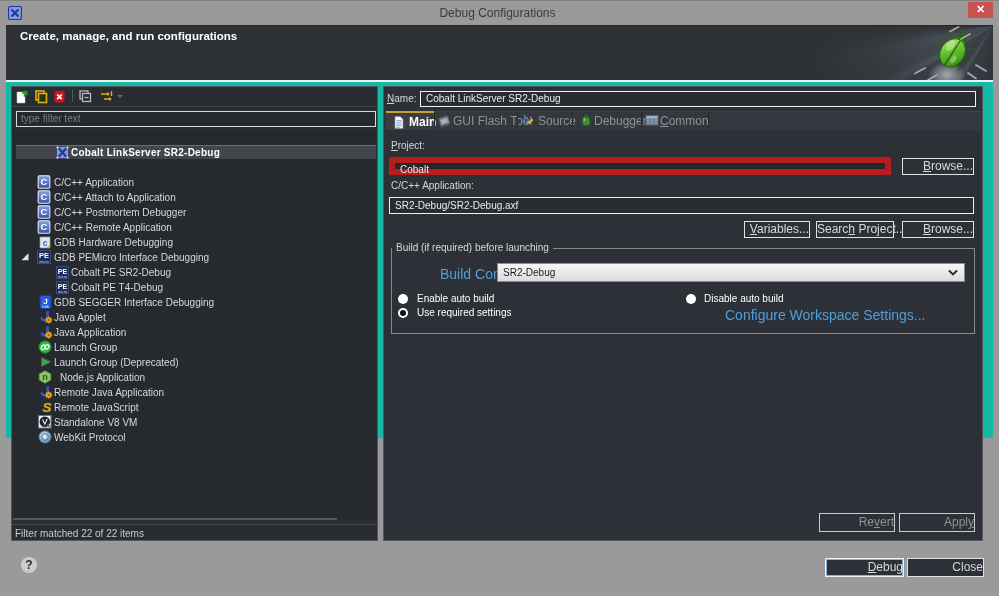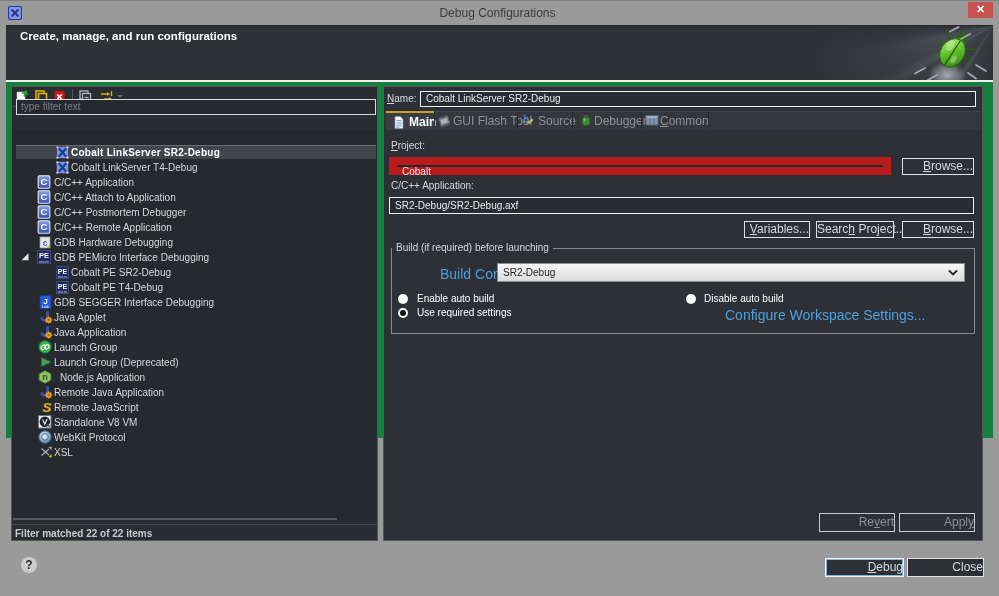--- a/index.html
+++ b/index.html
@@ -1,37 +1,37 @@
 <!DOCTYPE html>
 <html><head><meta charset="utf-8">
 <style>
 html,body{margin:0;padding:0;background:#555;}
 *{box-sizing:border-box;}
 #win{position:relative;width:999px;height:596px;background:#9a9a9a;font-family:"Liberation Sans",sans-serif;overflow:hidden;}
 #titlebar{position:absolute;left:0;top:0;width:999px;height:25px;background:#9a9a9a;border-top:1px solid #818181;}
 #title{position:absolute;left:0;right:4px;top:5px;text-align:center;font-size:12px;color:#3c3c3c;}
 #closebtn{position:absolute;left:968px;top:1px;width:25px;height:16px;background:#c85250;color:#fff;text-align:center;font-size:11px;line-height:15px;font-weight:bold;}
-#content{position:absolute;left:6px;top:25px;width:987px;height:413px;background:#15803d;}
+#content{position:absolute;left:6px;top:25px;width:987px;height:413px;background:#14b8a6;}
 
 #banner{position:absolute;left:0;top:0;width:987px;height:55px;background:#2e3237;border-top:1px solid #232528;overflow:hidden;}
 #bannertext{position:absolute;left:14px;top:4px;font-size:11.5px;font-weight:bold;color:#ffffff;}
 #whiteline{position:absolute;left:0;top:55px;width:987px;height:2px;background:#efefef;}
 
 #lpanel{position:absolute;left:5px;top:61px;width:367px;height:455px;border:1px solid #53575c;background:#292d32;}
 #rpanel{position:absolute;left:377px;top:61px;width:600px;height:455px;border:1px solid #53575c;background:#2d3137;}
 
 #ltoolbar{position:absolute;left:0;top:0;width:365px;height:20px;border-bottom:1px solid #43474b;}
-#filterbox{position:absolute;left:4px;top:12px;width:360px;height:16px;border:1px solid #d9dcde;background:#262a2f;color:#7a7e84;font-size:10px;line-height:14px;padding-left:4px;}
+#filterbox{position:absolute;left:4px;top:24px;width:360px;height:16px;border:1px solid #d9dcde;background:#262a2f;color:#7a7e84;font-size:10px;line-height:14px;padding-left:4px;}
 #treearea{position:absolute;left:1px;top:43px;width:363px;height:390px;background:#262a2f;}
 .trow{position:absolute;left:0;width:363px;height:15px;font-size:10px;color:#d6d8da;white-space:nowrap;}
 .trow .txt{position:absolute;top:2px;}
 .ticon{position:absolute;top:0px;}
 .caret{position:absolute;}
 #hscroll{position:absolute;left:1px;top:431px;width:324px;height:2px;background:#55585c;}
-#lstatus{position:absolute;left:0px;top:437px;width:365px;height:16px;border-top:1px solid #43474b;font-weight:bold;}
+#lstatus{position:absolute;left:0px;top:437px;width:365px;height:16px;border-top:1px solid #43474b;}
 #lstatus span{position:absolute;left:3px;top:3px;font-size:10px;color:#c8cacc;}
 
 .lbl{position:absolute;font-size:10px;color:#d4d6d8;white-space:nowrap;}
 .input{position:absolute;background:#262a2f;color:#e8eaec;font-size:10px;white-space:nowrap;}
 .btn{position:absolute;border:1px solid #dfe1e3;background:#2d3137;color:#d6d8da;font-size:12px;text-align:right;white-space:nowrap;}
 .btn.dis{color:#8e9296;border-color:#c8cacc;}
 u{text-decoration:underline;}
 a.lnk{color:#4d9fdc;font-size:14px;position:absolute;white-space:nowrap;padding-left:40px;}
 
 #tabbar{position:absolute;left:1px;top:24px;width:596px;height:19px;background:#34383e;}
@@ -150,28 +150,20 @@
           </svg>
         <div class="trow" style="top:15px">
           <div style="position:absolute;left:3px;top:0;width:360px;height:14px;background:#42464c;border-top:1px solid #6a6e74"></div>
           <svg class="ticon" style="left:43px;top:1px" width="13" height="13">
               <rect x="0.5" y="0.5" width="12" height="12" fill="#8a94d6" stroke="#3e4662"></rect>
               <path d="M2.8 2.3 L10.2 10.7 M10.2 2.3 L2.8 10.7" stroke="#16409a" stroke-width="2.3"></path>
               <path d="M0.5 0.5 h1.8 v1.8 h-1.8 z M10.7 0.5 h1.8 v1.8 h-1.8 z M0.5 10.7 h1.8 v1.8 h-1.8 z M10.7 10.7 h1.8 v1.8 h-1.8 z" fill="#e8eaf4" opacity="0.9"></path>
             </svg>
           <span class="txt" style="left:58px;color:#fff;font-weight:bold;letter-spacing:0.25px">Cobalt LinkServer SR2-Debug</span>
         </div>
-        <div class="trow" style="top:30px">
-          <svg class="ticon" style="left:43px;top:1px" width="13" height="13">
-              <rect x="0.5" y="0.5" width="12" height="12" fill="#8a94d6" stroke="#3e4662"></rect>
-              <path d="M2.8 2.3 L10.2 10.7 M10.2 2.3 L2.8 10.7" stroke="#16409a" stroke-width="2.3"></path>
-              <path d="M0.5 0.5 h1.8 v1.8 h-1.8 z M10.7 0.5 h1.8 v1.8 h-1.8 z M0.5 10.7 h1.8 v1.8 h-1.8 z M10.7 10.7 h1.8 v1.8 h-1.8 z" fill="#e8eaf4" opacity="0.9"></path>
-            </svg>
-          <span class="txt" style="left:58px">Cobalt LinkServer T4-Debug</span>
-        </div>
         <div class="trow" style="top:45px">
           <svg class="ticon" style="left:24px" width="14" height="14">
               <rect x="1.2" y="0.7" width="11.6" height="12.6" rx="1.2" fill="url(#gc)" stroke="#e4e8f2" stroke-width="1.1"></rect>
               <text x="7" y="10.3" text-anchor="middle" font-family="Liberation Sans" font-size="9.5" font-weight="bold" fill="#ffffff">C</text>
             </svg>
           <span class="txt" style="left:41px">C/C++ Application</span>
         </div>
         <div class="trow" style="top:60px">
           <svg class="ticon" style="left:24px" width="14" height="14">
               <rect x="1.2" y="0.7" width="11.6" height="12.6" rx="1.2" fill="url(#gc)" stroke="#e4e8f2" stroke-width="1.1"></rect>
@@ -299,28 +291,20 @@
             </svg>
           <span class="txt" style="left:41px">Standalone V8 VM</span>
         </div>
         <div class="trow" style="top:300px">
           <svg class="ticon" style="left:25px" width="14" height="14">
               <circle cx="7" cy="7" r="6.2" fill="url(#gwk)" stroke="#3d6488"></circle>
               <circle cx="7" cy="7" r="3.4" fill="none" stroke="#50748f" stroke-width="0.9"></circle>
               <circle cx="7" cy="7" r="1.6" fill="#e4f0f8"></circle>
             </svg>
           <span class="txt" style="left:41px">WebKit Protocol</span>
-        </div>
-        <div class="trow" style="top:315px">
-          <svg class="ticon" style="left:26px" width="14" height="14">
-              <path d="M2.5 3.5 L10 10 M10 4 L2.5 10.5" stroke="#a0a4a8" stroke-width="1.6"></path>
-              <path d="M13 1.5 l-3.6 0.5 l3.1 3.1 z" fill="#a0a4a8"></path>
-              <path d="M13 12.5 l-3.6 -0.5 l3.1 -3.1 z" fill="#d9b104"></path>
-            </svg>
-          <span class="txt" style="left:41px">XSL</span>
         </div>
       </div>
       <div id="hscroll"></div>
       <div id="lstatus">
           <span>Filter matched 22 of 22 items</span>
         </div>
     </div>
     <div id="rpanel">
       <div class="lbl" style="left:3px;top:6px"><u>N</u>ame:</div>
       <div class="input" style="left:36px;top:4px;width:556px;height:16px;border:1px solid #eef0f2;line-height:14px;padding-left:5px;background:#292d32">Cobalt LinkServer SR2-Debug</div>
@@ -370,21 +354,21 @@
               <rect x="1" y="2.5" width="12" height="9.5" fill="#8ca4ba" stroke="#5a7084"></rect>
               <rect x="1.6" y="3.1" width="10.8" height="2" fill="#b8c8d6"></rect>
               <path d="M5.2 5.5 v6.5 M9 5.5 v6.5" stroke="#5a7084" stroke-width="0.8"></path>
             </svg>
           <span class="tt" style="left:18px"><u>C</u>ommon</span>
         </div>
         <div class="tsep" style="left:323px"></div>
       </div>
       <div id="rcontent">
         <div class="lbl" style="left:7px;top:53px"><u>P</u>roject:</div>
-        <div class="input" style="left:5px;top:70px;width:502px;height:18px;border:8px solid #b91c1c;line-height:14px;padding-left:5px;background:#24272b">Cobalt</div>
+        <div class="input" style="left:5px;top:70px;width:502px;height:18px;border:6px solid #b91c1c;line-height:14px;padding-left:5px;background:#24272b">Cobalt</div>
         <div class="btn" style="left:518px;top:71px;width:72px;height:17px;line-height:15px"><u>B</u>rowse...</div>
         <div class="lbl" style="left:7px;top:93px">C/C++ Application:</div>
         <div class="input" style="left:5px;top:110px;width:585px;height:17px;border:1px solid #eef0f2;line-height:15px;padding-left:5px;background:#292d32">SR2-Debug/SR2-Debug.axf</div>
         <div class="btn" style="left:360px;top:134px;width:66px;height:17px;line-height:15px"><u>V</u>ariables...</div>
         <div class="btn" style="left:432px;top:134px;width:78px;height:17px;line-height:15px">Searc<u>h</u> Project...</div>
         <div class="btn" style="left:518px;top:134px;width:72px;height:17px;line-height:15px"><u>B</u>rowse...</div>
         <div id="grp"></div>
         <div id="grplbl">Build (if required) before launching</div>
         <a class="lnk" style="left:16px;top:179px">Build Configuration:</a>
         <div style="position:absolute;left:113px;top:176px;width:468px;height:19px;background:linear-gradient(#f6f6f6,#dcdcdc);border:1px solid #8a8e92;color:#1c1c1c;font-size:10px;line-height:17px;padding-left:5px">SR2-Debug

